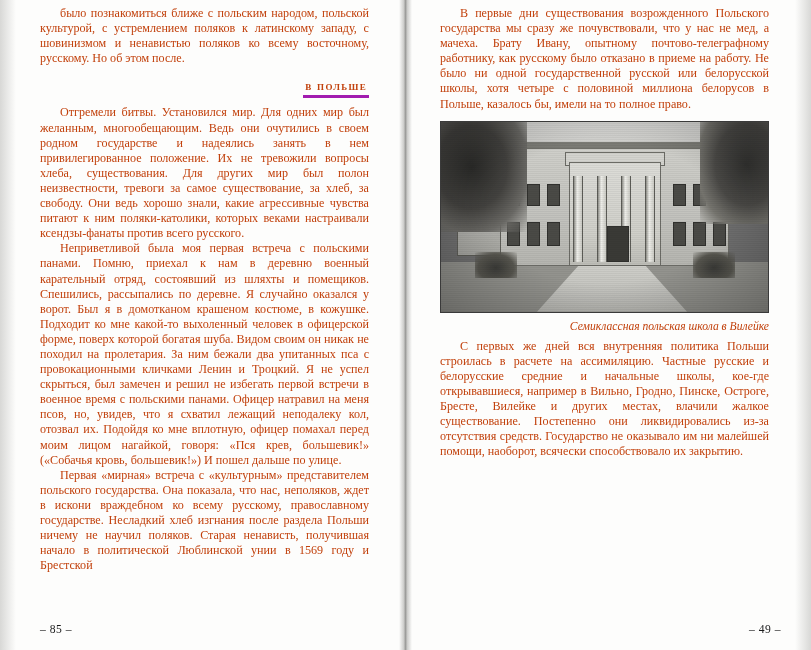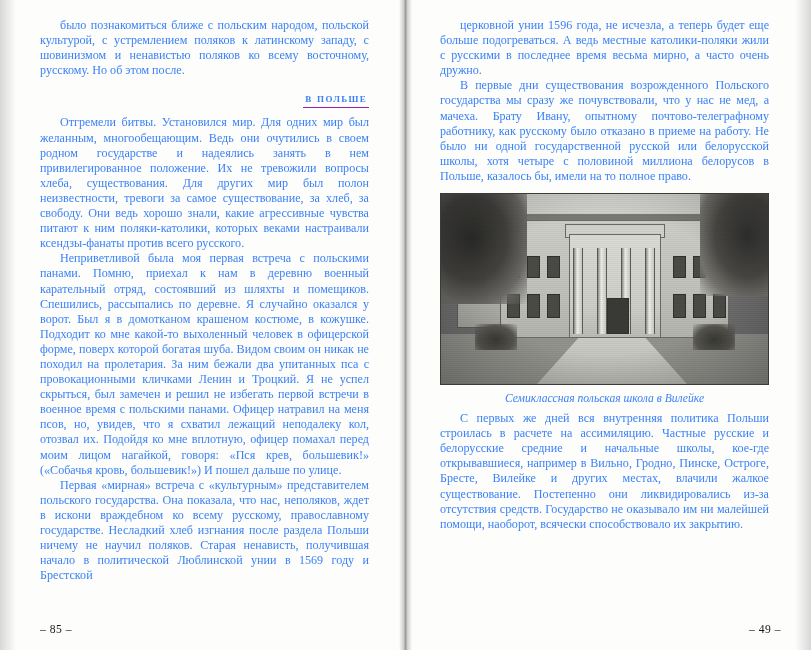--- a/index.html
+++ b/index.html
@@ -54,27 +54,27 @@
     top: 0;
     width: 399px;
     height: 650px;
     box-sizing: border-box;
   }
   .page-left { left: 0; }
   .page-right { left: 412px; }
 
   .column {
     position: absolute;
-    top: 18px;
+    top: 6px;
     width: 329px;
     height: 585px;
     font-size: 12.1px;
     line-height: 15.1px;
     text-align: justify;
-    color: #3b82f6;
+    color: #c2410c;
     overflow: hidden;
   }
   .page-left .column { left: 40px; }
   .page-right .column { left: 28px; }
 
   p {
     margin: 0;
     text-indent: 20px;
     hyphens: auto;
   }
@@ -83,21 +83,21 @@
     margin: 13px 0 7px 0;
     text-align: right;
     font-weight: bold;
     font-size: 12.6px;
     letter-spacing: 1.3px;
     font-variant: small-caps;
     text-transform: lowercase;
   }
   .section-head .sh-inner {
     display: inline-block;
-    border-bottom: 1px solid #a21caf;
+    border-bottom: 3px solid #a21caf;
     padding: 0 2px 1px 2px;
   }
 
   .figure {
     margin: 9px 0 5px 0;
   }
   .figure-img {
     width: 329px;
     height: 192px;
     position: relative;
@@ -184,21 +184,21 @@
     position: absolute; left:0; top:0; right:0; bottom:0;
     background: radial-gradient(ellipse at 50% 48%, rgba(0,0,0,0) 50%, rgba(0,0,0,0.28) 100%);
   }
 
   .figure-caption {
     margin-top: 7px;
     font-style: italic;
     font-size: 11.6px;
     line-height: 14px;
     text-indent: 0;
-    text-align: center;
+    text-align: right;
   }
 
   .folio {
     position: absolute;
     bottom: 14px;
     font-size: 11.6px;
     color: #1b1b1b;
     letter-spacing: 0.5px;
   }
   .page-left .folio { left: 40px; }
@@ -224,21 +224,20 @@
       <p>Неприветливой была моя первая встреча с польскими панами. Помню, приехал к нам в деревню военный карательный отряд, состоявший из шляхты и помещиков. Спешились, рассыпались по деревне. Я случайно оказался у ворот. Был я в домотканом крашеном костюме, в кожушке. Подходит ко мне какой-то выхоленный человек в офицерской форме, поверх которой богатая шуба. Видом своим он никак не походил на пролетария. За ним бежали два упитанных пса с провокационными кличками Ленин и Троцкий. Я не успел скрыться, был замечен и решил не избегать первой встречи в военное время с польскими панами. Офицер натравил на меня псов, но, увидев, что я схватил лежащий неподалеку кол, отозвал их. Подойдя ко мне вплотную, офицер помахал перед моим лицом нагайкой, говоря: «Пся крев, большевик!» («Собачья кровь, большевик!») И пошел дальше по улице.</p>
       <p>Первая «мирная» встреча с «культурным» представителем польского государства. Она показала, что нас, неполяков, ждет в искони враждебном ко всему русскому, православному государстве. Несладкий хлеб изгнания после раздела Польши ничему не научил поляков. Старая ненависть, получившая начало в политической Люблинской унии в 1569 году и Брестской</p>
 
     </div>
     <div class="folio">– 85 –</div>
   </div>
 
   <div class="page page-right">
     <div class="column">
 
-      <p>церковной унии 1596 года, не исчезла, а теперь будет еще больше подогреваться. А ведь местные католики-поляки жили с русскими в последнее время весьма мирно, а часто очень дружно.</p>
       <p>В первые дни существования возрожденного Польского государства мы сразу же почувствовали, что у нас не мед, а мачеха. Брату Ивану, опытному почтово-телеграфному работнику, как русскому было отказано в приеме на работу. Не было ни одной государственной русской или белорусской школы, хотя четыре с половиной миллиона белорусов в Польше, казалось бы, имели на то полное право.</p>
 
       <div class="figure">
         <div class="figure-img">
           <div class="ph-sky"></div>
           <div class="ph-ground"></div>
           <div class="ph-path"></div>
 
           <div class="ph-roof"></div>
           <div class="ph-building"></div>

